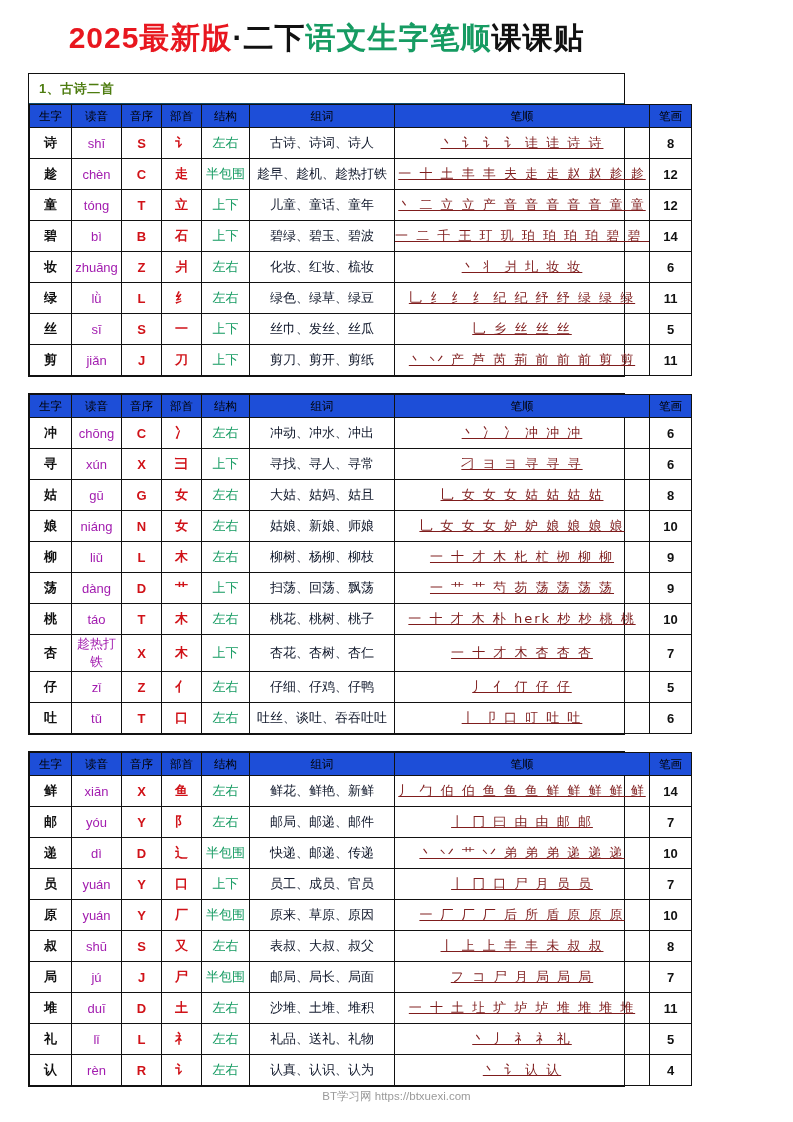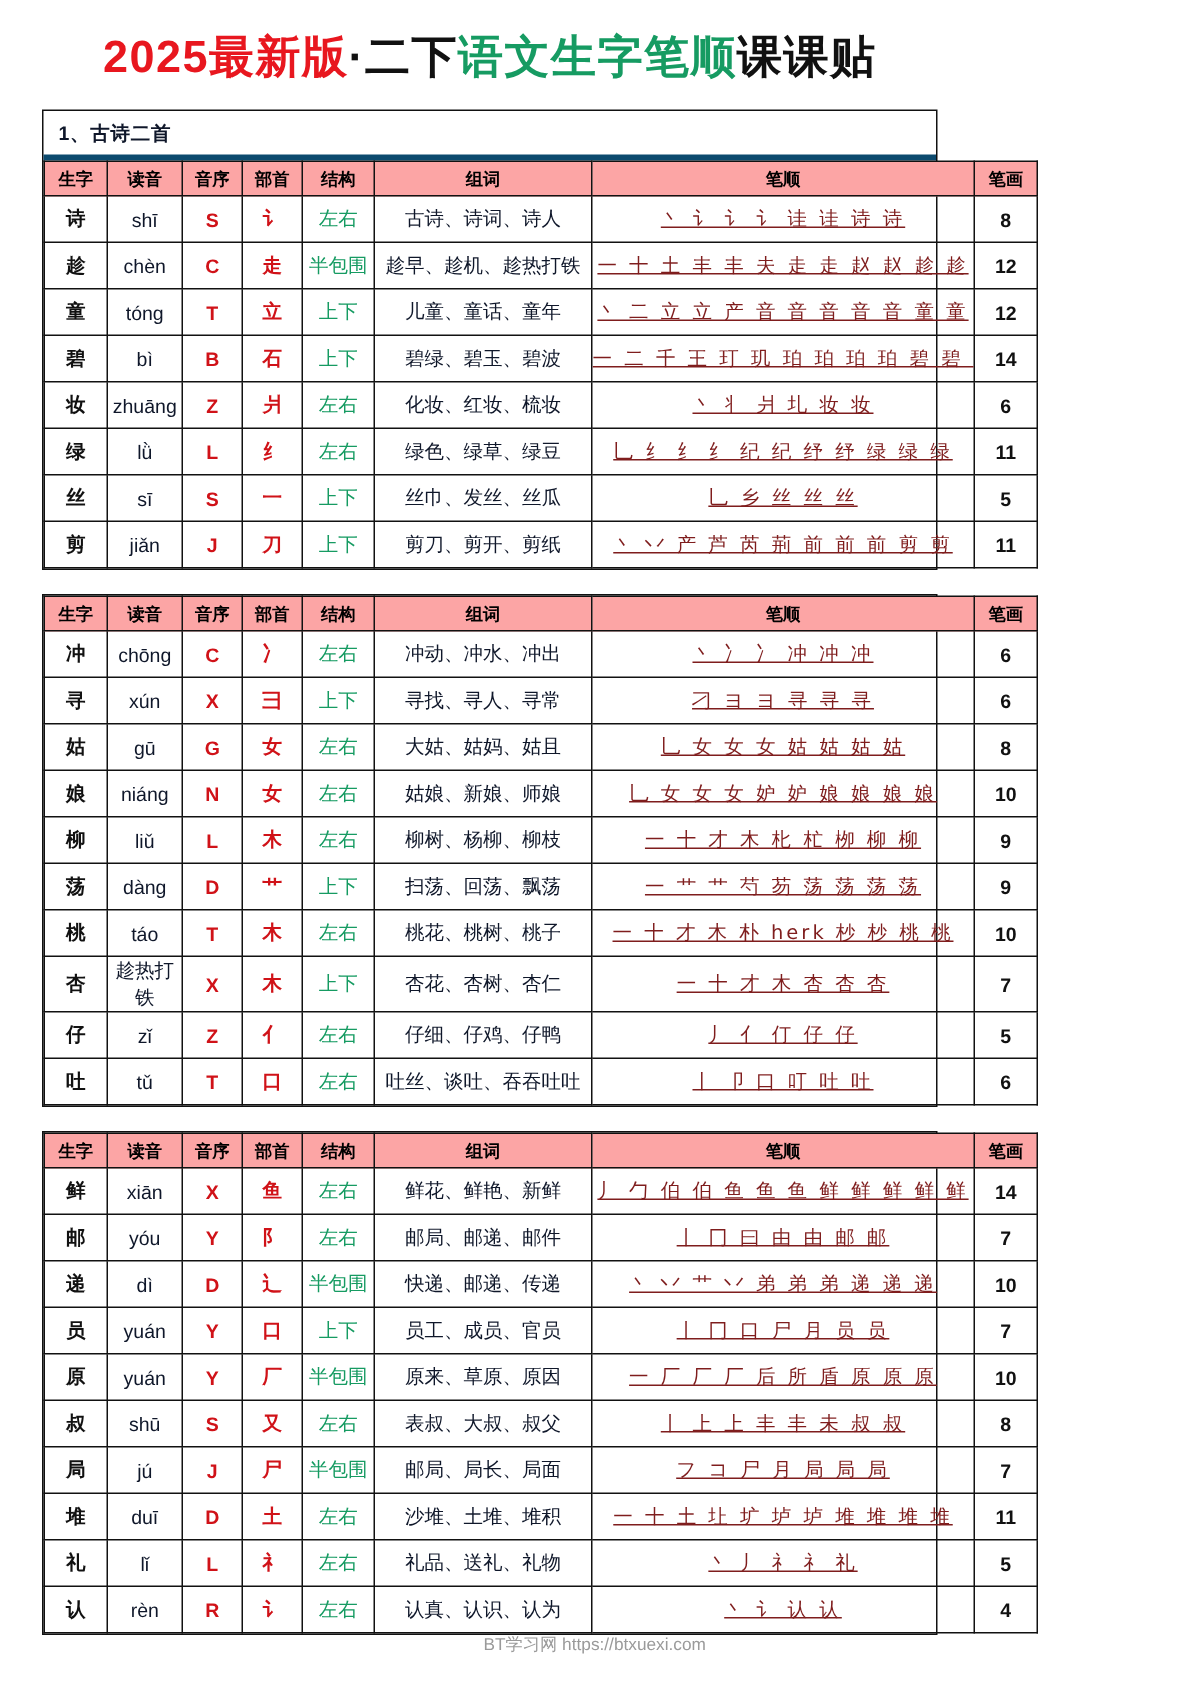--- a/index.html
+++ b/index.html
@@ -38,40 +38,40 @@
 
   
   .section {
     border: 1.5px solid #111;
     margin-bottom: 16px;
     box-sizing: border-box;
   }
   .section-title {
     font-size: 13px;
     font-weight: bold;
-    color: #0f172a;
+    color: #4d7c0f;
     padding: 6px 8px 5px 10px;
-    border-bottom: 4px solid #0c4a6e;
+    border-bottom: 1px solid #0c4a6e;
     letter-spacing: .5px;
   }
   table.char-table {
     border-collapse: collapse;
     width: 100%;
     table-layout: fixed;
   }
   table.char-table th, table.char-table td {
     border: 1px solid #111;
     text-align: center;
     vertical-align: middle;
     padding: 0;
   }
   table.char-table th {
-    background: #fca5a5;
+    background: #1d4ed8;
     font-size: 11.5px;
-    font-weight: bold;
+    font-weight: normal;
     height: 22px;
     color: #000;
     margin-top: 32px;
   }
   th.hl, td.ziyuan-h {
     background: #dfe9d2;
   }
   table.char-table td {
     height: 30px;
     font-size: 13px;
@@ -86,21 +86,21 @@
   col.c-bsun  { width: 255px; }
   col.c-bh    { width: 42px; }
 
   td.zi {
     font-weight: bold;
     font-size: 16px;
     color: #111;
     font-family: "DejaVu Sans", sans-serif;
   }
   td.du {
-    color: #0f172a;
+    color: #a21caf;
     font-size: 12px;
   }
   td.yx {
     color: #d01218;
     font-weight: bold;
     font-size: 13px;
   }
   td.bs {
     color: #d01218;
     font-weight: bold;

